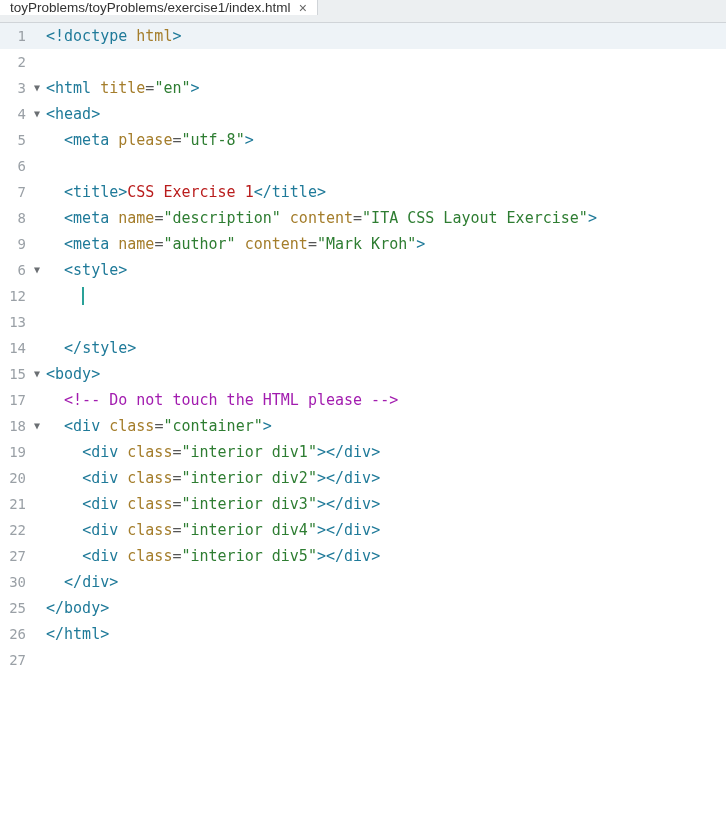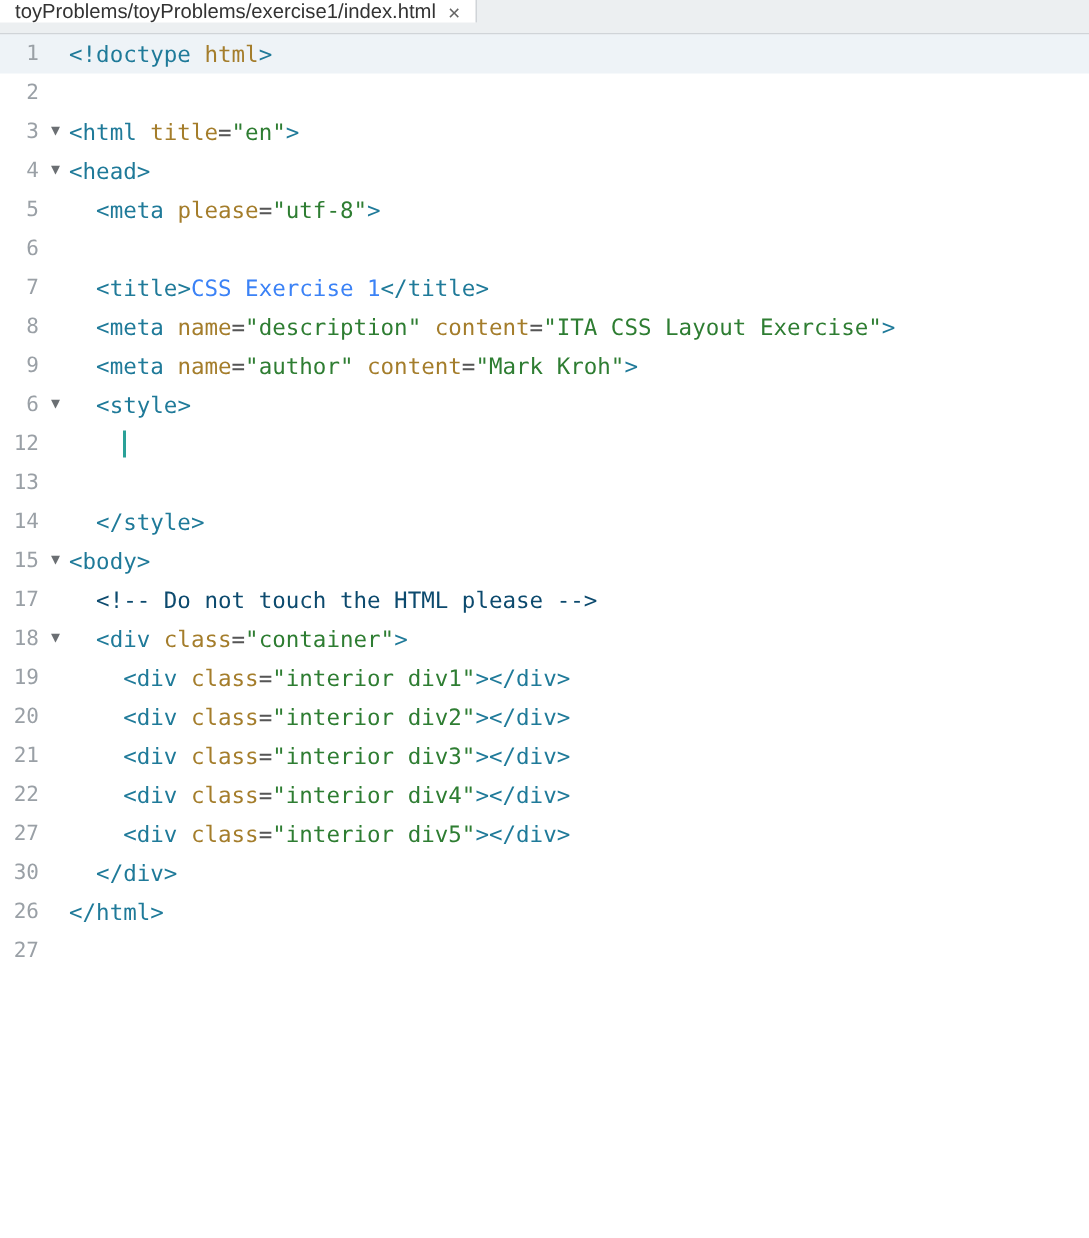--- a/index.html
+++ b/index.html
@@ -74,22 +74,22 @@
     height: 18px;
     background: #2aa198;
     vertical-align: middle;
     margin-bottom: 2px;
   }
   .t-punc { color: #1f7a99; }      
   .t-tag  { color: #1f7a99; }      
   .t-doctype { color: #1f7a99; }      
   .t-attr2 { color: #a47d2b; }
   .t-val  { color: #2e7d32; }      
-  .t-text { color: #3b82f6; }
-  .t-comment { color: #0c4a6e; }
+  .t-text { color: #b91c1c; }
+  .t-comment { color: #a21caf; }
   .t-eq { color: #555; }
 </style>
 </head>
 <body>
 
 <div class="tab-bar">
   <div class="tab">
     <span>toyProblems/toyProblems/exercise1/index.html</span>
     <span class="tab-close">×</span>
   </div>
@@ -111,15 +111,16 @@
     <div class="line"><div class="gutter">14</div><div class="fold"></div><div class="code"><span>  </span><span class="t-punc">&lt;/</span><span class="t-tag">style</span><span class="t-punc">&gt;</span></div></div>
     <div class="line"><div class="gutter">15</div><div class="fold">▼</div><div class="code"><span class="t-punc">&lt;</span><span class="t-tag">body</span><span class="t-punc">&gt;</span></div></div>
     <div class="line"><div class="gutter">17</div><div class="fold"></div><div class="code"><span>  </span><span class="t-comment">&lt;!-- Do not touch the HTML please --&gt;</span></div></div>
     <div class="line"><div class="gutter">18</div><div class="fold">▼</div><div class="code"><span>  </span><span class="t-punc">&lt;</span><span class="t-tag">div </span><span class="t-attr2">class</span><span class="t-eq">=</span><span class="t-val">"container"</span><span class="t-punc">&gt;</span></div></div>
     <div class="line"><div class="gutter">19</div><div class="fold"></div><div class="code"><span>    </span><span class="t-punc">&lt;</span><span class="t-tag">div </span><span class="t-attr2">class</span><span class="t-eq">=</span><span class="t-val">"interior div1"</span><span class="t-punc">&gt;&lt;/</span><span class="t-tag">div</span><span class="t-punc">&gt;</span></div></div>
     <div class="line"><div class="gutter">20</div><div class="fold"></div><div class="code"><span>    </span><span class="t-punc">&lt;</span><span class="t-tag">div </span><span class="t-attr2">class</span><span class="t-eq">=</span><span class="t-val">"interior div2"</span><span class="t-punc">&gt;&lt;/</span><span class="t-tag">div</span><span class="t-punc">&gt;</span></div></div>
     <div class="line"><div class="gutter">21</div><div class="fold"></div><div class="code"><span>    </span><span class="t-punc">&lt;</span><span class="t-tag">div </span><span class="t-attr2">class</span><span class="t-eq">=</span><span class="t-val">"interior div3"</span><span class="t-punc">&gt;&lt;/</span><span class="t-tag">div</span><span class="t-punc">&gt;</span></div></div>
     <div class="line"><div class="gutter">22</div><div class="fold"></div><div class="code"><span>    </span><span class="t-punc">&lt;</span><span class="t-tag">div </span><span class="t-attr2">class</span><span class="t-eq">=</span><span class="t-val">"interior div4"</span><span class="t-punc">&gt;&lt;/</span><span class="t-tag">div</span><span class="t-punc">&gt;</span></div></div>
     <div class="line"><div class="gutter">27</div><div class="fold"></div><div class="code"><span>    </span><span class="t-punc">&lt;</span><span class="t-tag">div </span><span class="t-attr2">class</span><span class="t-eq">=</span><span class="t-val">"interior div5"</span><span class="t-punc">&gt;&lt;/</span><span class="t-tag">div</span><span class="t-punc">&gt;</span></div></div>
     <div class="line"><div class="gutter">30</div><div class="fold"></div><div class="code"><span>  </span><span class="t-punc">&lt;/</span><span class="t-tag">div</span><span class="t-punc">&gt;</span></div></div>
+    <div class="line"><div class="gutter">25</div><div class="fold"></div><div class="code"><span class="t-punc">&lt;/</span><span class="t-tag">body</span><span class="t-punc">&gt;</span></div></div>
     <div class="line"><div class="gutter">26</div><div class="fold"></div><div class="code"><span class="t-punc">&lt;/</span><span class="t-tag">html</span><span class="t-punc">&gt;</span></div></div>
     <div class="line"><div class="gutter">27</div><div class="fold"></div><div class="code"></div></div>
   </div>
 
 </body></html>

